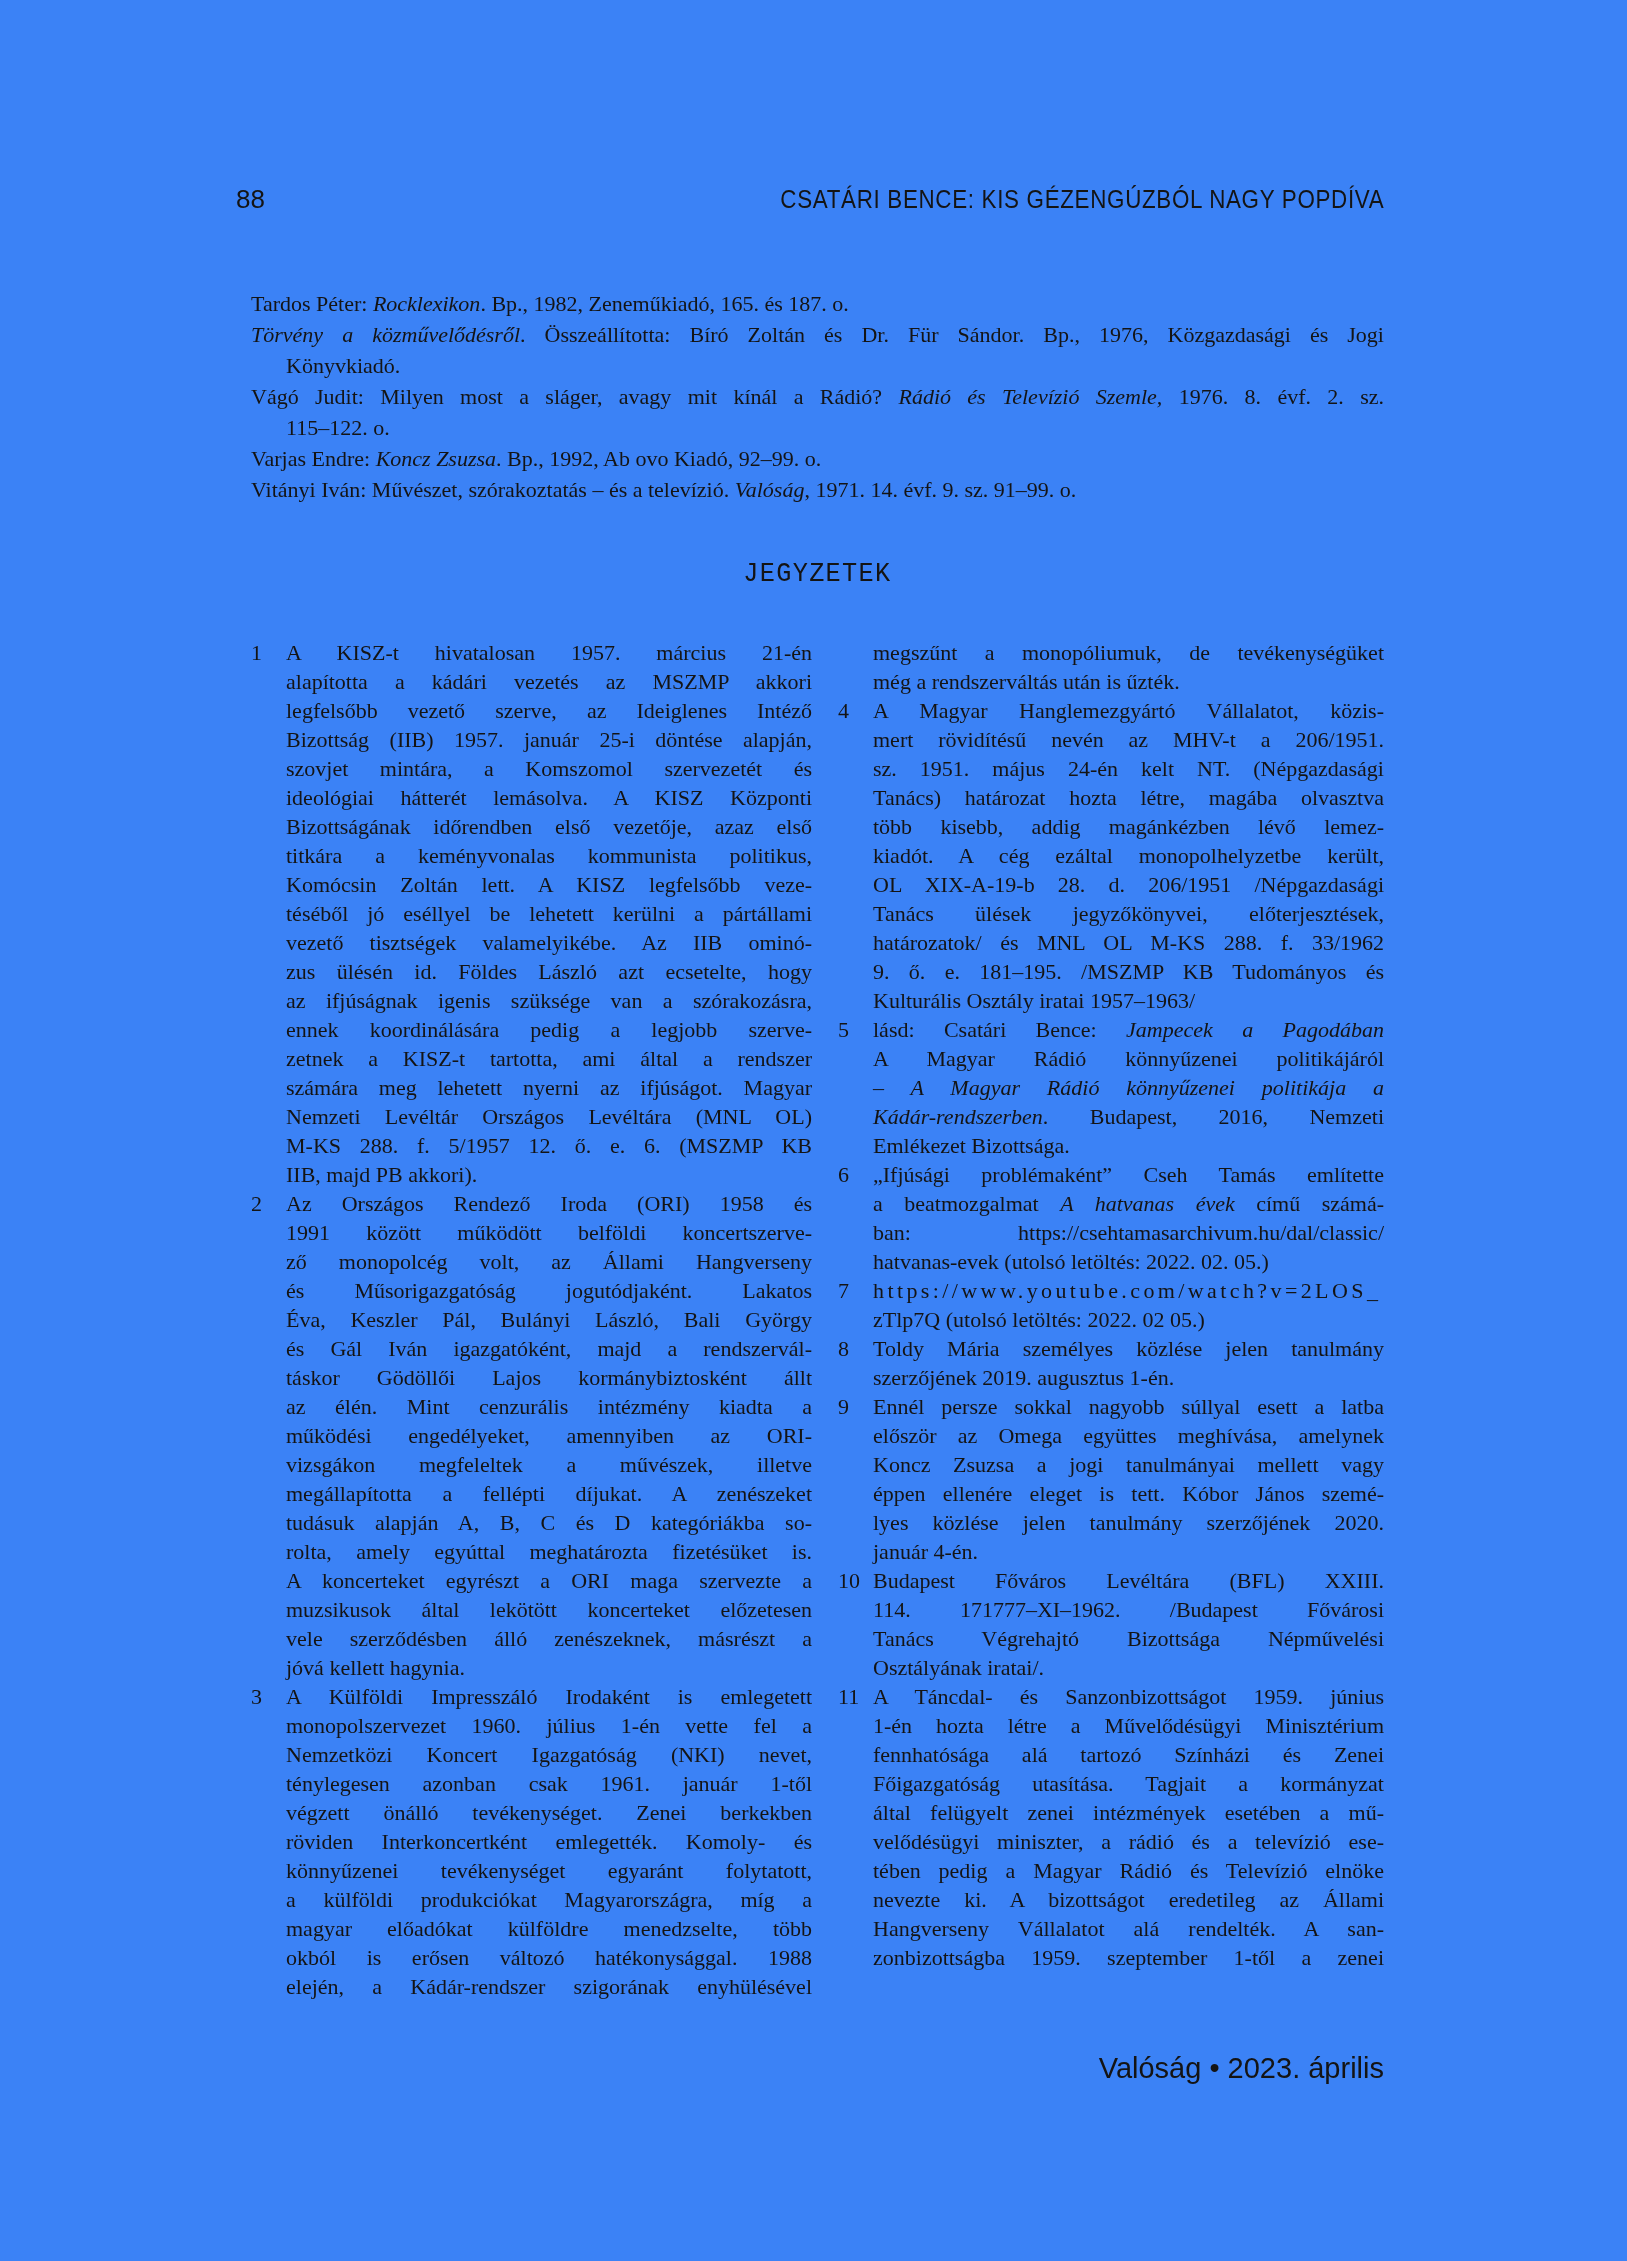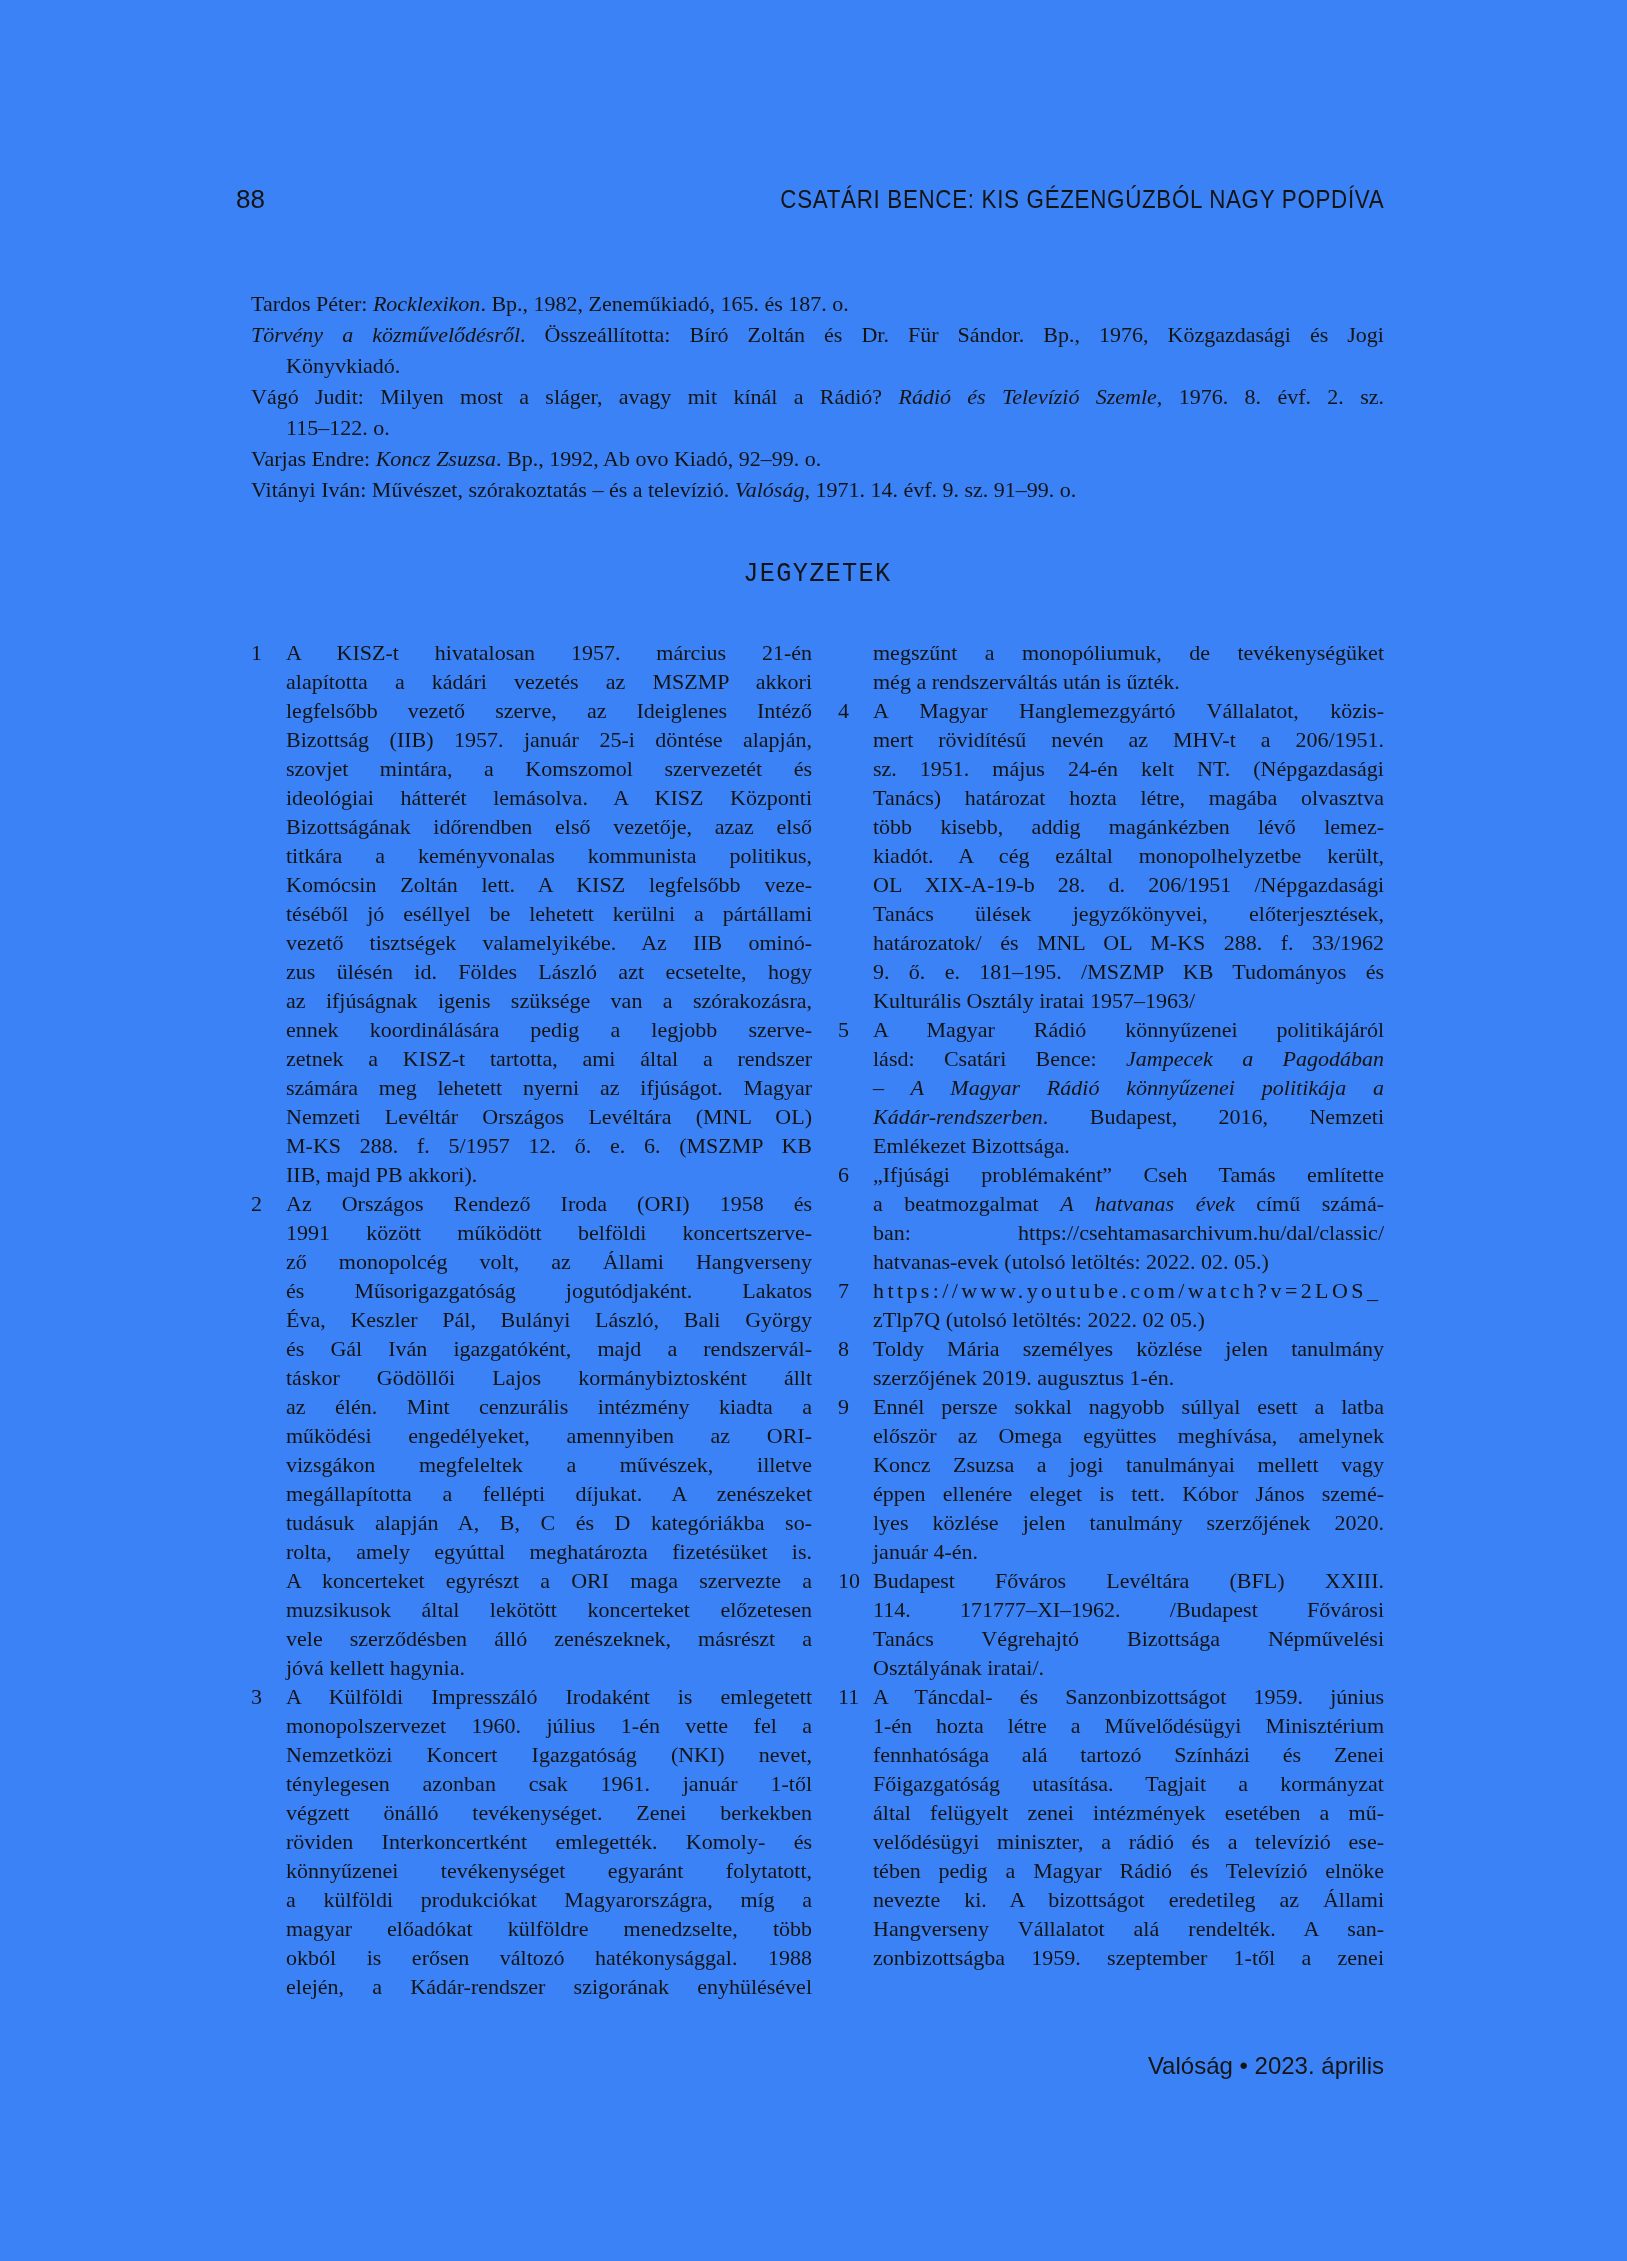--- a/index.html
+++ b/index.html
@@ -56,21 +56,21 @@
     text-align-last:justify;
     hyphens:none;
   }
   .ln.end{text-align-last:left;-moz-text-align-last:left;}
   .ln.spread{letter-spacing:3.4px;text-align-last:left;-moz-text-align-last:left;white-space:nowrap;}
   
   .footer{
     position:absolute;top:2052px;left:251px;width:1133px;
     text-align:right;
     font-family:"Liberation Sans", sans-serif;
-    font-size:24px;
+    font-size:29px;
   }
 </style>
 </head>
 <body>
 
 <div class="page">
 
   <div class="runhead">
     <span class="pagenum">88</span>
     <span class="runtitle">CSATÁRI BENCE: KIS GÉZENGÚZBÓL NAGY POPDÍVA</span>
@@ -185,22 +185,22 @@
             <div class="ln">OL XIX-A-19-b 28. d. 206/1951 /Népgazdasági</div>
             <div class="ln">Tanács ülések jegyzőkönyvei, előterjesztések,</div>
             <div class="ln">határozatok/ és MNL OL M-KS 288. f. 33/1962</div>
             <div class="ln">9. ő. e. 181–195. /MSZMP KB Tudományos és</div>
             <div class="ln end">Kulturális Osztály iratai 1957–1963/</div>
           </div>
         </div>
         <div class="note">
           <div class="note-num">5</div>
           <div class="note-body">
+            <div class="ln">lásd: Csatári Bence: <i>Jampecek a Pagodában</i></div>
             <div class="ln">A Magyar Rádió könnyűzenei politikájáról</div>
-            <div class="ln">lásd: Csatári Bence: <i>Jampecek a Pagodában</i></div>
             <div class="ln"><i>– A Magyar Rádió könnyűzenei politikája a</i></div>
             <div class="ln"><i>Kádár-rendszerben</i>. Budapest, 2016, Nemzeti</div>
             <div class="ln end">Emlékezet Bizottsága.</div>
           </div>
         </div>
         <div class="note">
           <div class="note-num">6</div>
           <div class="note-body">
             <div class="ln">„Ifjúsági problémaként” Cseh Tamás említette</div>
             <div class="ln">a beatmozgalmat <i>A hatvanas évek</i> című számá-</div>

